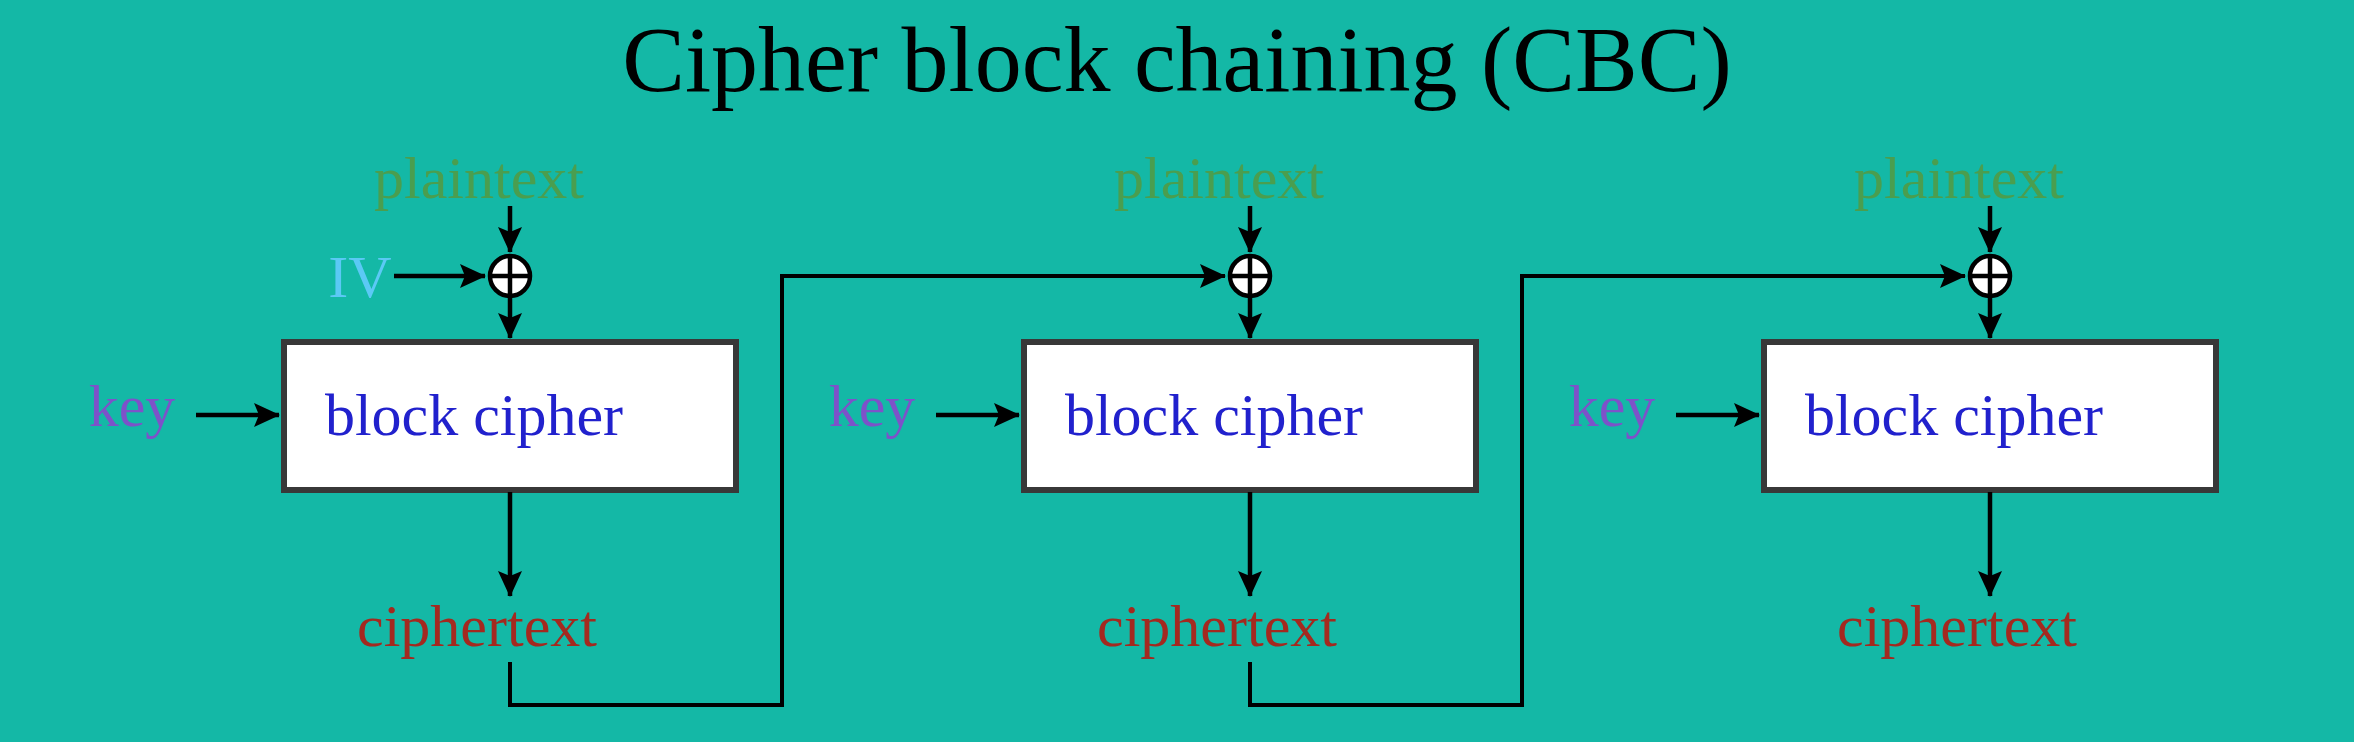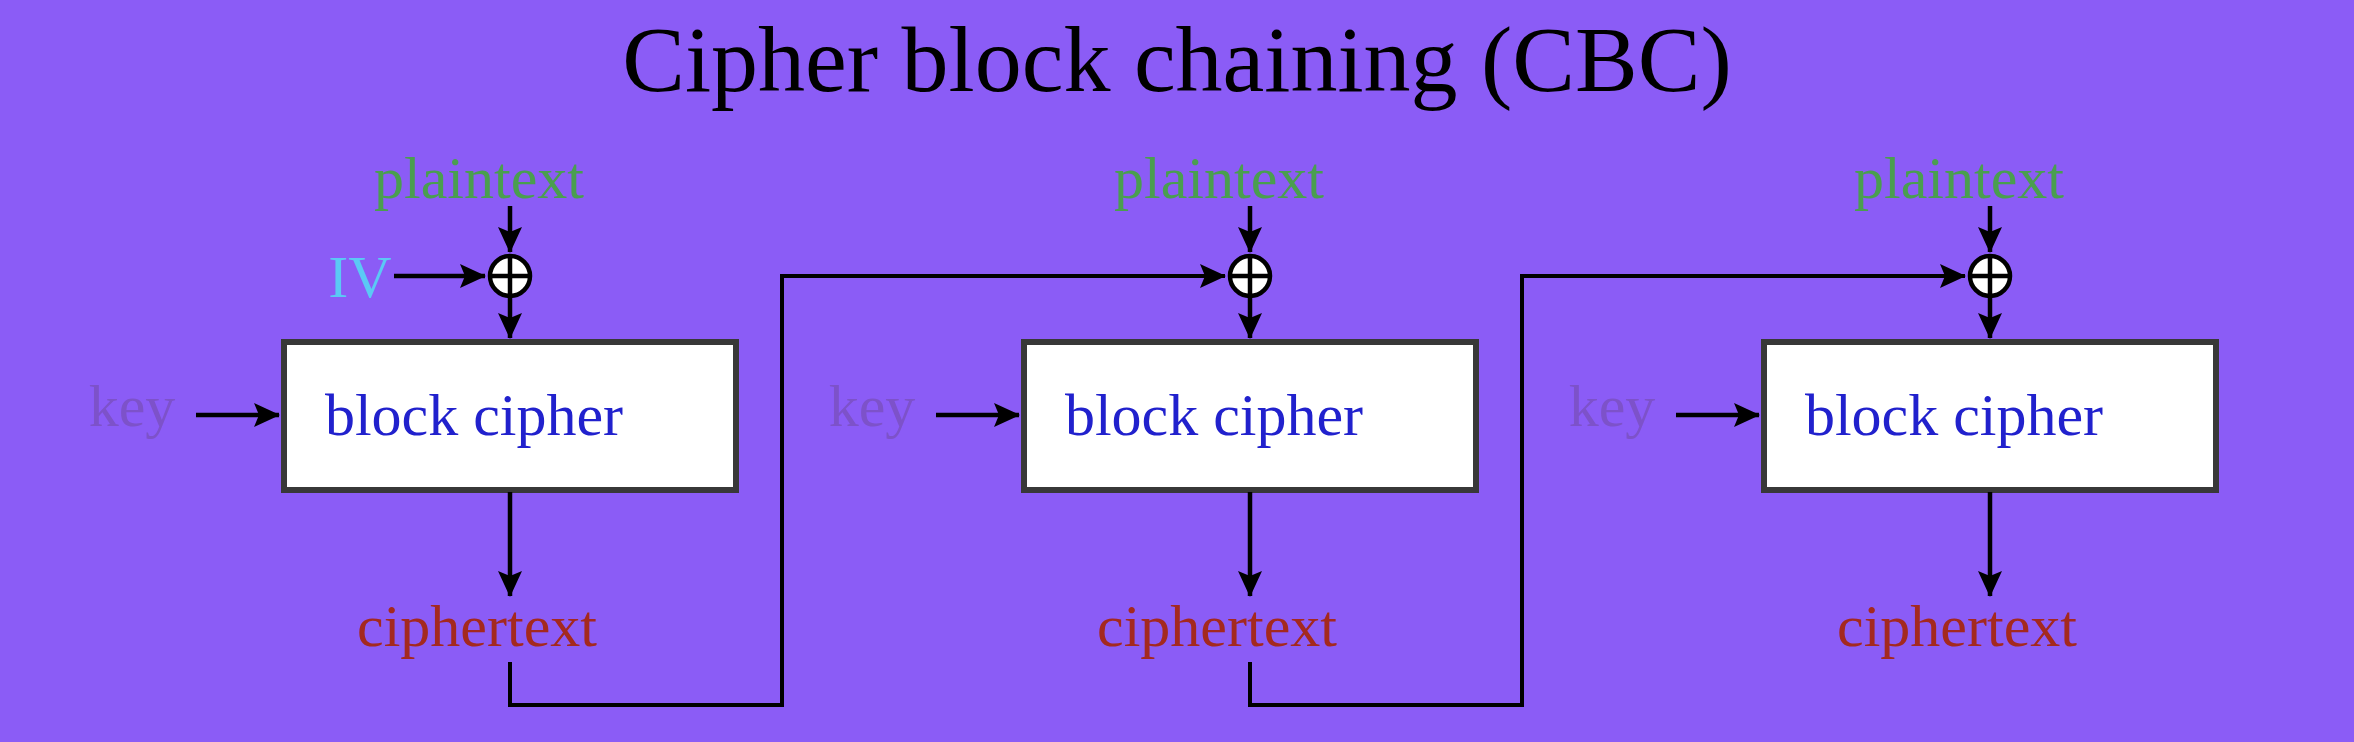--- a/index.html
+++ b/index.html
@@ -1,20 +1,20 @@
 <!DOCTYPE html>
 <html><head>
 <meta charset="utf-8">
 <style>
   html, body { margin: 0; padding: 0; background: #ffffff; }
   .canvas {
     position: relative;
     width: 2354px;
     height: 742px;
-    background: #8b5cf6;
+    background: #14b8a6;
     overflow: hidden;
   }
   svg { display: block; }
   .title-text {
     font-family: "Liberation Serif", "DejaVu Serif", serif;
     font-size: 94px;
     fill: #000000;
     text-anchor: middle;
   }
   .lbl {

